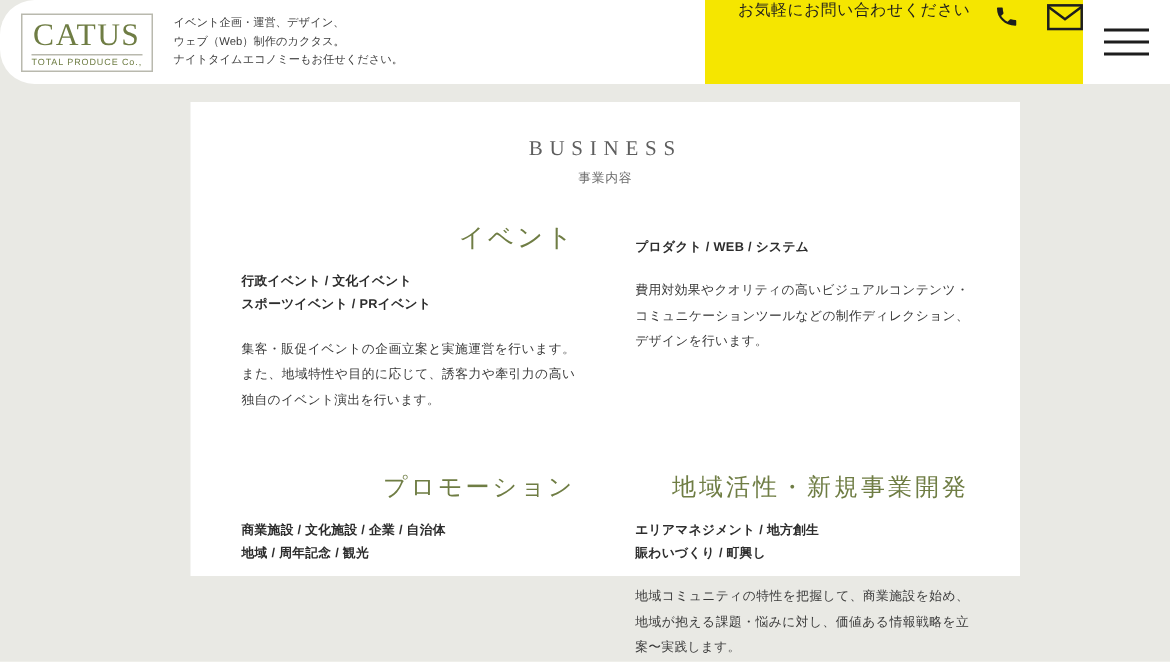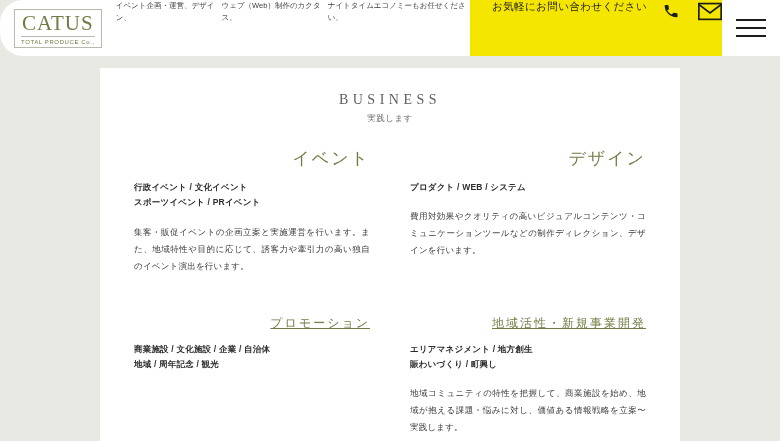--- a/index.html
+++ b/index.html
@@ -44,20 +44,21 @@
     border-top: 1px solid #b9b9ae;
     margin-top: 2px;
     padding-top: 2px;
     font-size: 6px;
     letter-spacing: 0.6px;
     color: #6f7d44;
     white-space: nowrap;
   }
   .header-desc {
     display: flex;
+    flex-direction: column;
     justify-content: center;
     font-size: 7.5px;
     line-height: 1.65;
     color: #3d3d3d;
     padding-left: 4px;
     flex: 1;
   }
   .header-cta {
     background: #f5e600;
     display: flex;
@@ -89,22 +90,23 @@
     background: #1d1d1d;
   }
 
   
   .stage {
     height: 385px;
     padding: 12px 100px 0;
   }
   .card {
     background: #ffffff;
-    height: 373px;
+    height: 316px;
     padding: 24px 34px 0;
+    margin-left: 27px;
   }
   .section-title {
     text-align: center;
   }
   .section-title .en {
     font-family: "Liberation Serif", serif;
     font-size: 14px;
     letter-spacing: 4.5px;
     color: #5e5e5e;
   }
@@ -141,21 +143,21 @@
   }
   .item-body {
     margin-top: 13px;
     font-size: 8.5px;
     line-height: 2.0;
     color: #3a3a3a;
     letter-spacing: 0.2px;
     text-align: justify;
   }
   .row2 { margin-top: 34px; }
-  .row2 .item-head { font-size: 12px; text-decoration: underline; }
+  .row2 .item-head { font-size: 16px; }
 </style>
 </head>
 <body>
 
 <div class="header">
 
   <div class="logo-block">
     <div class="logo-box">
       <span class="logo-main">CATUS</span>
       <span class="logo-sub">TOTAL PRODUCE Co.,</span>
@@ -188,36 +190,35 @@
     <span></span>
     <span></span>
   </div>
 </div>
 
 <div class="stage">
   <div class="card">
 
     <div class="section-title">
       <div class="en">BUSINESS</div>
-      <div class="jp">実践します</div>
+      <div class="jp">事業内容</div>
     </div>
 
     <div class="grid">
 
       <div class="item">
         <div class="item-head">イベント</div>
         <div class="item-tags">
           <div>行政イベント / 文化イベント</div>
           <div>スポーツイベント / PRイベント</div>
         </div>
         <div class="item-body">集客・販促イベントの企画立案と実施運営を行います。また、地域特性や目的に応じて、誘客力や牽引力の高い独自のイベント演出を行います。</div>
       </div>
 
       <div class="item">
-        <div class="item-head">デザイン</div>
         <div class="item-tags">
           <div>プロダクト / WEB / システム</div>
         </div>
         <div class="item-body">費用対効果やクオリティの高いビジュアルコンテンツ・コミュニケーションツールなどの制作ディレクション、デザインを行います。</div>
       </div>
 
       <div class="item row2">
         <div class="item-head">プロモーション</div>
         <div class="item-tags">
           <div>商業施設 / 文化施設 / 企業 / 自治体</div>

